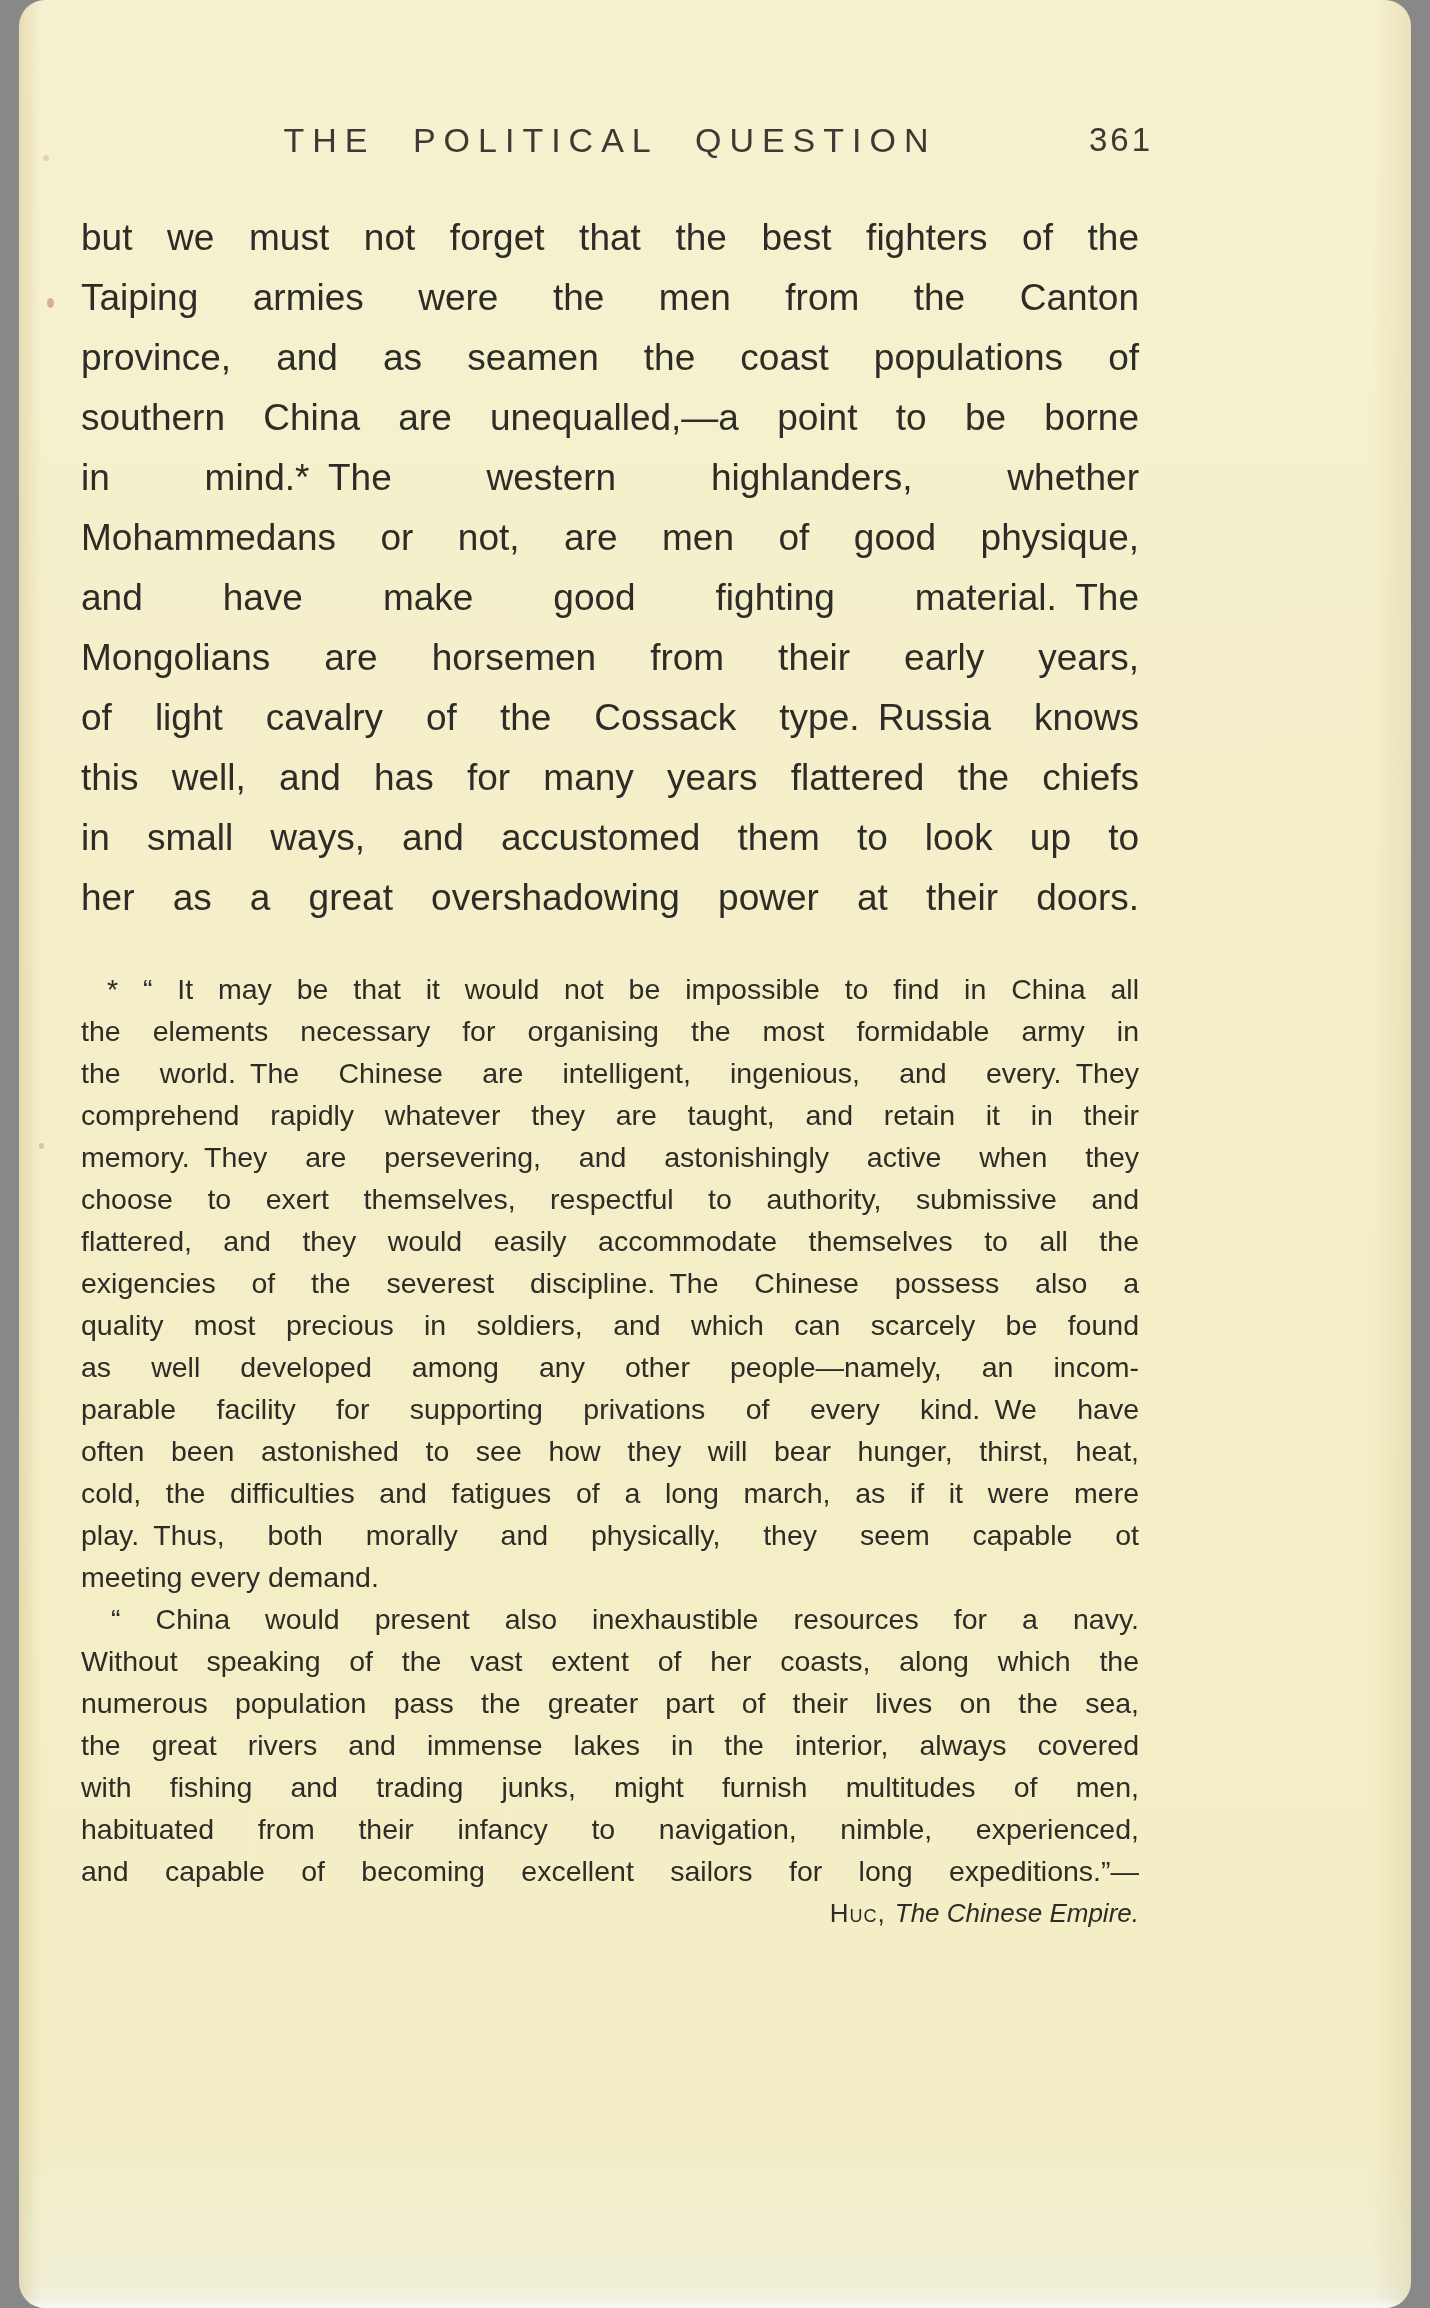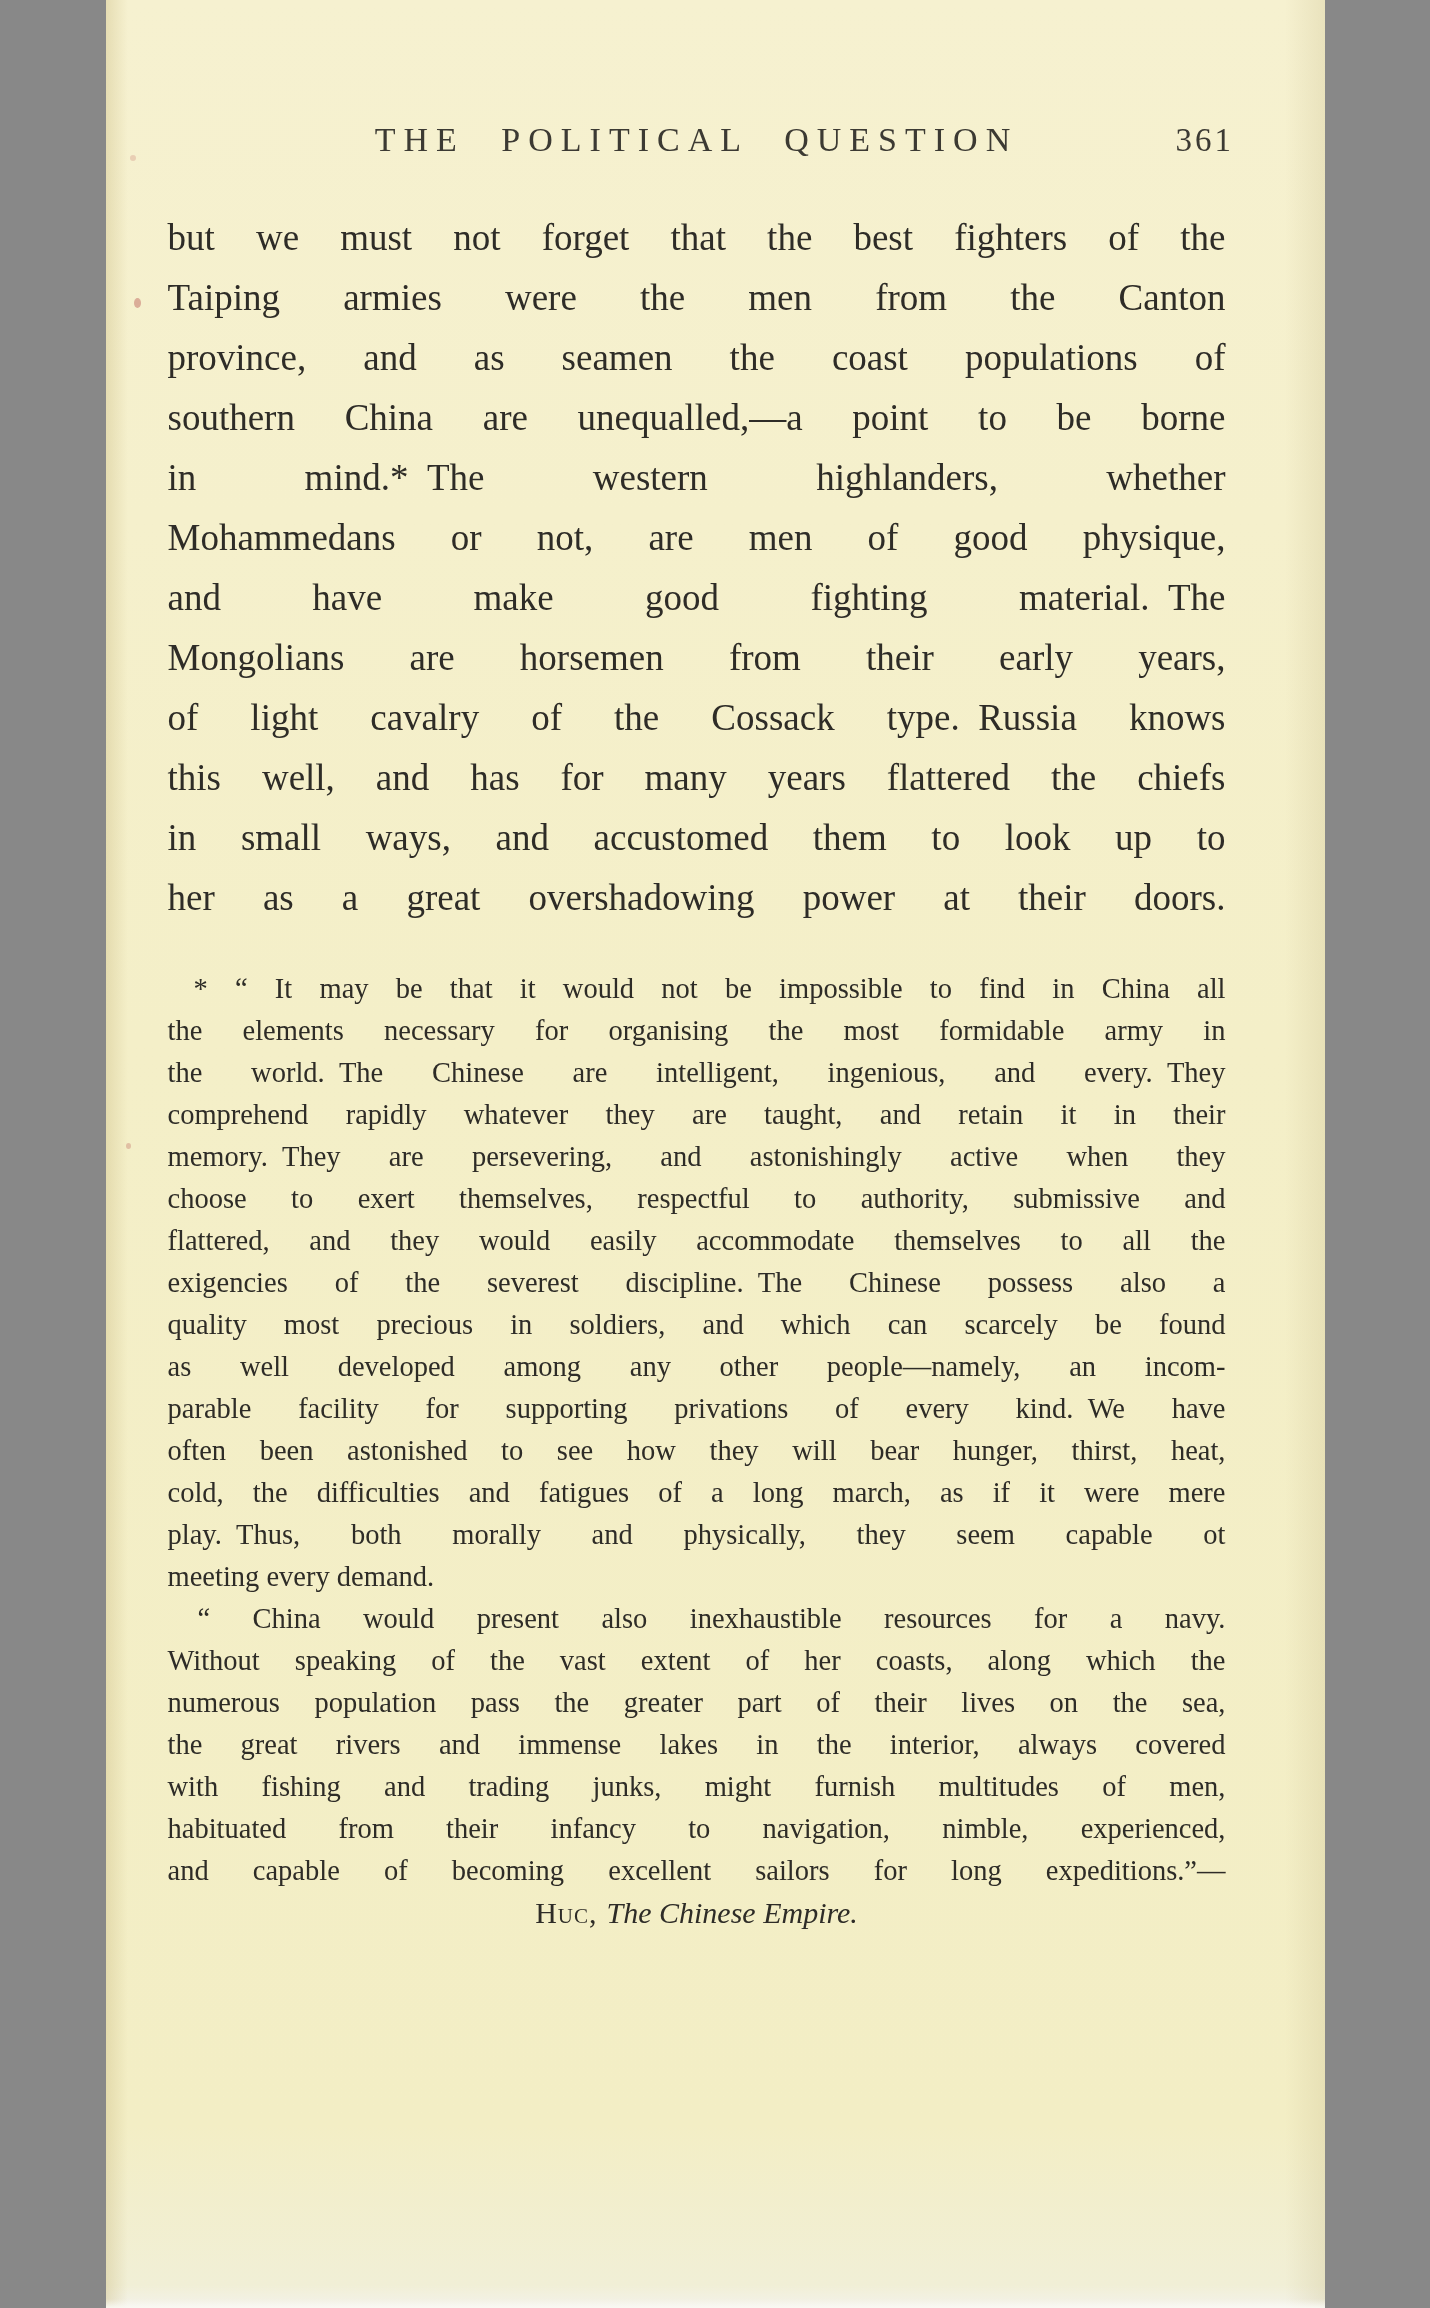--- a/index.html
+++ b/index.html
@@ -1,26 +1,27 @@
 <!DOCTYPE html>
 <html><head>
 <meta charset="utf-8">
 <style>
   html,body { margin:0; padding:0; background:#888; }
   .page {
     position:relative;
-    width:1219px; height:2308px;
+    width:1392px; height:2308px;
     margin:0 auto;
     background:
       linear-gradient(90deg, rgba(205,190,135,.40) 0px, rgba(205,190,135,0) 22px),
       linear-gradient(270deg, rgba(200,188,140,.28) 0px, rgba(200,188,140,0) 40px),
       linear-gradient(180deg, #f6f1d0 0%, #f4efc8 45%, #f3eec5 92%, #f1efd6 99%, #f3f2ea 100%);
-    font-family:Liberation Serif, serif;
+    font-family:Liberation Sans, sans-serif;
     color:#2e2c27;
     overflow:hidden;
+    border-radius:26px;
   }
   .text-col { position:absolute; left:62px; top:0; width:1058px; }
 
   .header { position:relative; margin-top:112px; height:56px; }
   .header-title {
     text-align:center; font-size:34px; line-height:56px;
     letter-spacing:8px; word-spacing:20px; color:#3c3a33;
   }
   .page-number {
     position:absolute; left:1008px; top:0;
@@ -29,21 +30,21 @@
 
   .body-text { margin-top:40px; font-size:37px; line-height:60px; }
   .body-text .line { text-align:justify; text-align-last:justify; }
 
   .footnote { margin-top:40px; font-size:28.5px; line-height:42px; }
   .footnote .line { text-align:justify; text-align-last:justify; }
   .fn-para1 .line:first-child { text-indent:26px; }
   .fn-para1 .line:last-child { text-align-last:left; }
   .fn-para2 .line:first-child { text-indent:30px; }
 
-  .citation { font-size:30px; line-height:42px; text-align:center; }
+  .citation { font-size:26px; line-height:42px; text-align:right; }
   .citation .author { font-variant:small-caps; letter-spacing:1px; }
   .citation .work { font-style:italic; margin-left:9px; }
 
   .speck { position:absolute; border-radius:50%; pointer-events:none; }
   .speck-1 { left:28px; top:298px;  width:7px; height:10px; background:rgba(186,92,86,.45); }
   .speck-2 { left:20px; top:1143px; width:5px; height:6px;  background:rgba(186,92,86,.32); }
   .speck-3 { left:24px; top:155px;  width:6px; height:6px;  background:rgba(200,120,110,.28); }
   .edge-bottom {
     position:absolute; left:0; right:0; bottom:0; height:9px;
     background:linear-gradient(180deg, rgba(250,250,244,0), rgba(250,250,244,.9));

